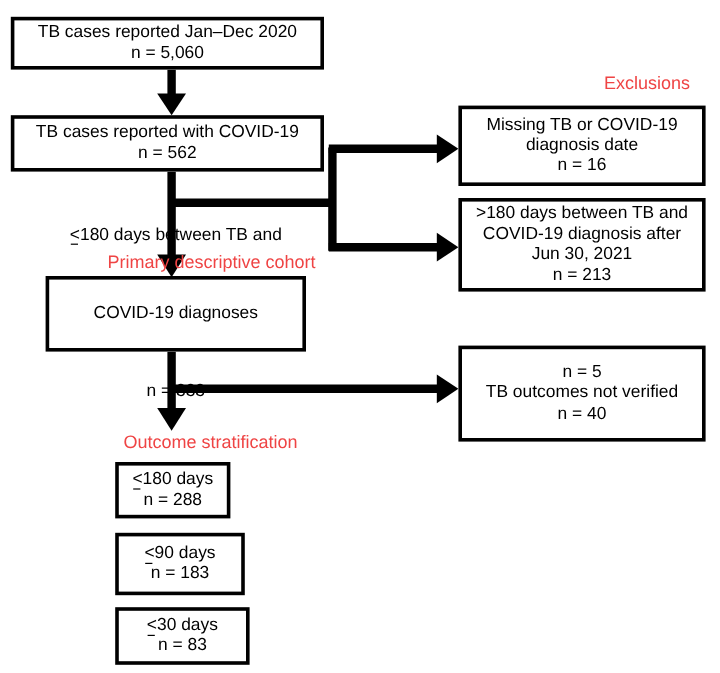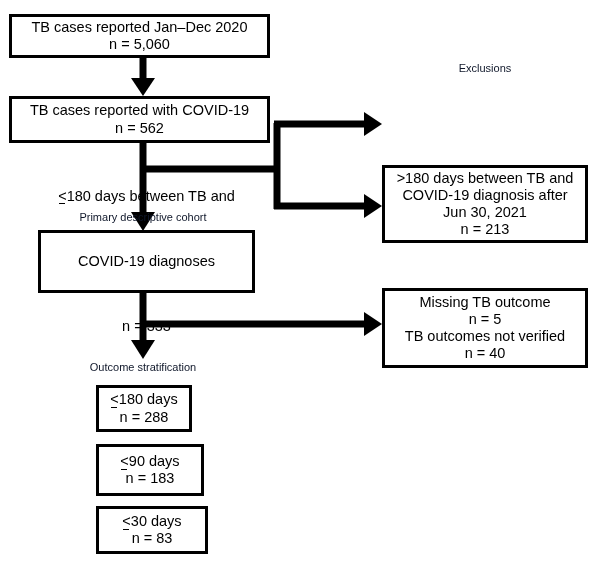--- a/index.html
+++ b/index.html
@@ -40,23 +40,23 @@
     color: #000000;
     font-size: 14.5px;
     line-height: 1.18;
     padding: 2px 15px;
   }
   .node-box .line {
     white-space: nowrap;
   }
   .section-label {
     position: absolute;
-    text-align: center;
-    color: #0f172a;
-    font-size: 11px;
+    text-align: right;
+    color: #ef4444;
+    font-size: 15px;
     line-height: 1.1;
     white-space: nowrap;
   }
   .lte {
     display: inline-block;
     position: relative;
     padding-right: 0px;
   }
   .lte::after {
     content: "";
@@ -115,40 +115,44 @@
 
   <div class="node-box" style="left:9px; top:96px; width:261px; height:47px;">
     <span class="line">TB cases reported with COVID-19</span>
     <span class="line">n = 562</span>
   </div>
 
   <div class="section-label" style="left:395px; top:62px; width:180px;">
     <span>Exclusions</span>
   </div>
 
+  <div class="node-box" style="left:382px; top:88px; width:206px; height:67px;">
+    <span class="line">Missing TB or COVID-19</span>
+    <span class="line">diagnosis date</span>
+    <span class="line">n = 16</span>
+  </div>
 
   <div class="node-box" style="left:382px; top:165px; width:206px; height:78px;">
     <span class="line">&gt;180 days between TB and</span>
     <span class="line">COVID-19 diagnosis after</span>
     <span class="line">Jun 30, 2021</span>
     <span class="line">n = 213</span>
   </div>
 
   <div class="section-label" style="left:23px; top:211px; width:240px;">
     <span>Primary descriptive cohort</span>
   </div>
 
   <div class="node-box" style="left:38px; top:230px; width:217px; height:63px;gap:48px;">
     <span class="line"><span class="lte">&lt;</span><span>180 days between TB and</span></span>
     <span class="line">COVID-19 diagnoses</span>
     <span class="line">n = 333</span>
   </div>
 
   <div class="node-box" style="left:382px; top:288px; width:206px; height:80px;">
-    <span class="line">Missing TB outcome</span>
     <span class="line">n = 5</span>
     <span class="line">TB outcomes not verified</span>
     <span class="line">n = 40</span>
   </div>
 
   <div class="section-label" style="left:38px; top:361px; width:210px;">
     <span>Outcome stratification</span>
   </div>
 
   <div class="node-box" style="left:96px; top:385px; width:96px; height:47px;text-align:right;">

